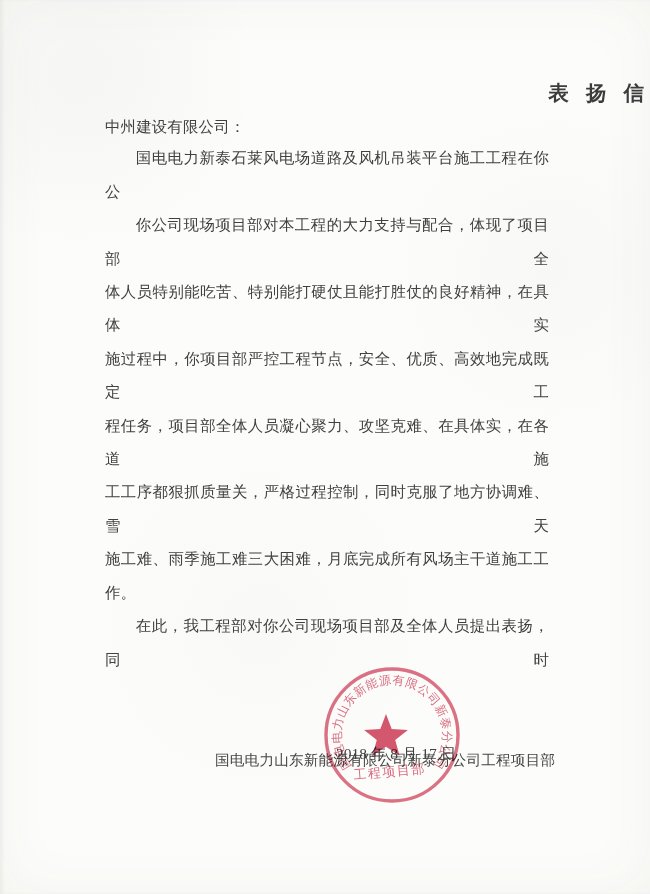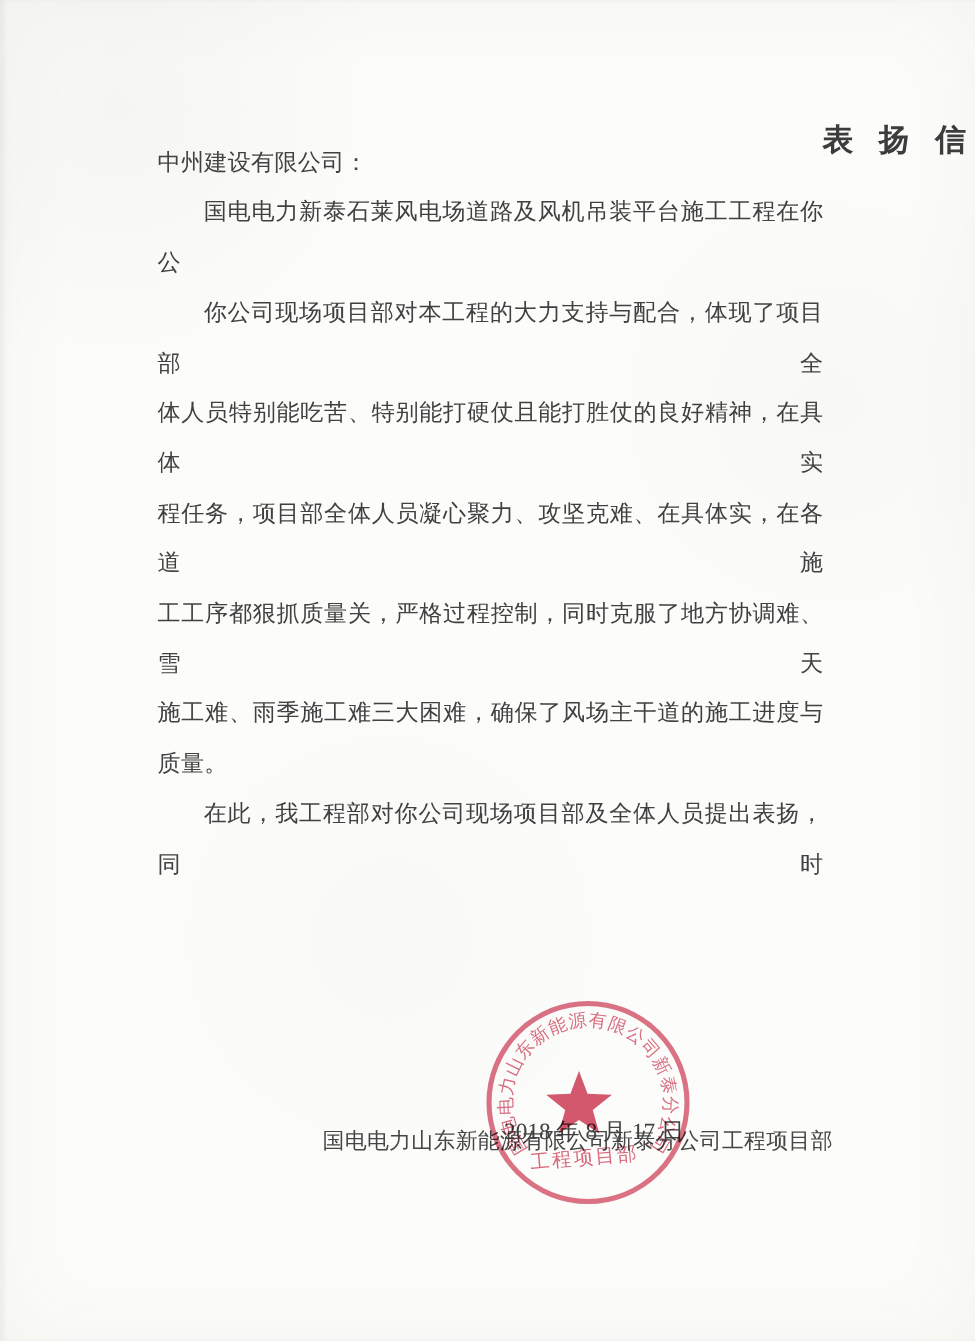--- a/index.html
+++ b/index.html
@@ -23,27 +23,27 @@
     top:79px;left:52px;right:0;
     margin:0;
     text-align:right;
     font-size:20.5px;
     font-weight:bold;
     letter-spacing:6px;
     color:#3c3c3c;
   }
   .letter-body{
     position:absolute;
-    left:105px;top:92px;width:444px;
+    left:105px;top:110px;width:444px;
     font-size:15.4px;
     line-height:33.4px;
     letter-spacing:0.2px;
   }
   .salutation{ text-align:left; }
-  .line{ text-align:justify; text-align-last:justify; }
+  .line{ text-align:justify; text-align-last:justify;font-family:Liberation Mono, monospace; }
   .line.first{ text-indent:2em; }
   .line.last{ text-align-last:left; }
   .signature{
     position:absolute;
     left:215px;top:711px;
     font-size:14.6px;
     letter-spacing:0.2px;
     white-space:nowrap;
     color:#454545;
     margin-top:40px;
@@ -89,23 +89,24 @@
 
   <div class="letter-body">
     <div class="salutation">中州建设有限公司：</div>
     <div id="paragraphs">
         <div class="para">
           <div class="line first">国电电力新泰石莱风电场道路及风机吊装平台施工工程在你公</div>
         </div>
         <div class="para">
           <div class="line first">你公司现场项目部对本工程的大力支持与配合，体现了项目部全</div>
           <div class="line">体人员特别能吃苦、特别能打硬仗且能打胜仗的良好精神，在具体实</div>
+          <div class="line">施过程中，你项目部严控工程节点，安全、优质、高效地完成既定工</div>
           <div class="line">程任务，项目部全体人员凝心聚力、攻坚克难、在具体实，在各道施</div>
           <div class="line">工工序都狠抓质量关，严格过程控制，同时克服了地方协调难、雪天</div>
-          <div class="line last">施工难、雨季施工难三大困难，确保了风场主干道的施工进度与质量。</div>
+          <div class="line last">施工难、雨季施工难三大困难，月底完成所有风场主干道施工工作。</div>
         </div>
         <div class="para">
           <div class="line first">在此，我工程部对你公司现场项目部及全体人员提出表扬，同时</div>
         </div>
       </div>
   </div>
 
   <div class="signature">国电电力山东新能源有限公司新泰分公司工程项目部</div>
   <div class="date">2018 年 8 月 17 日</div>
 

